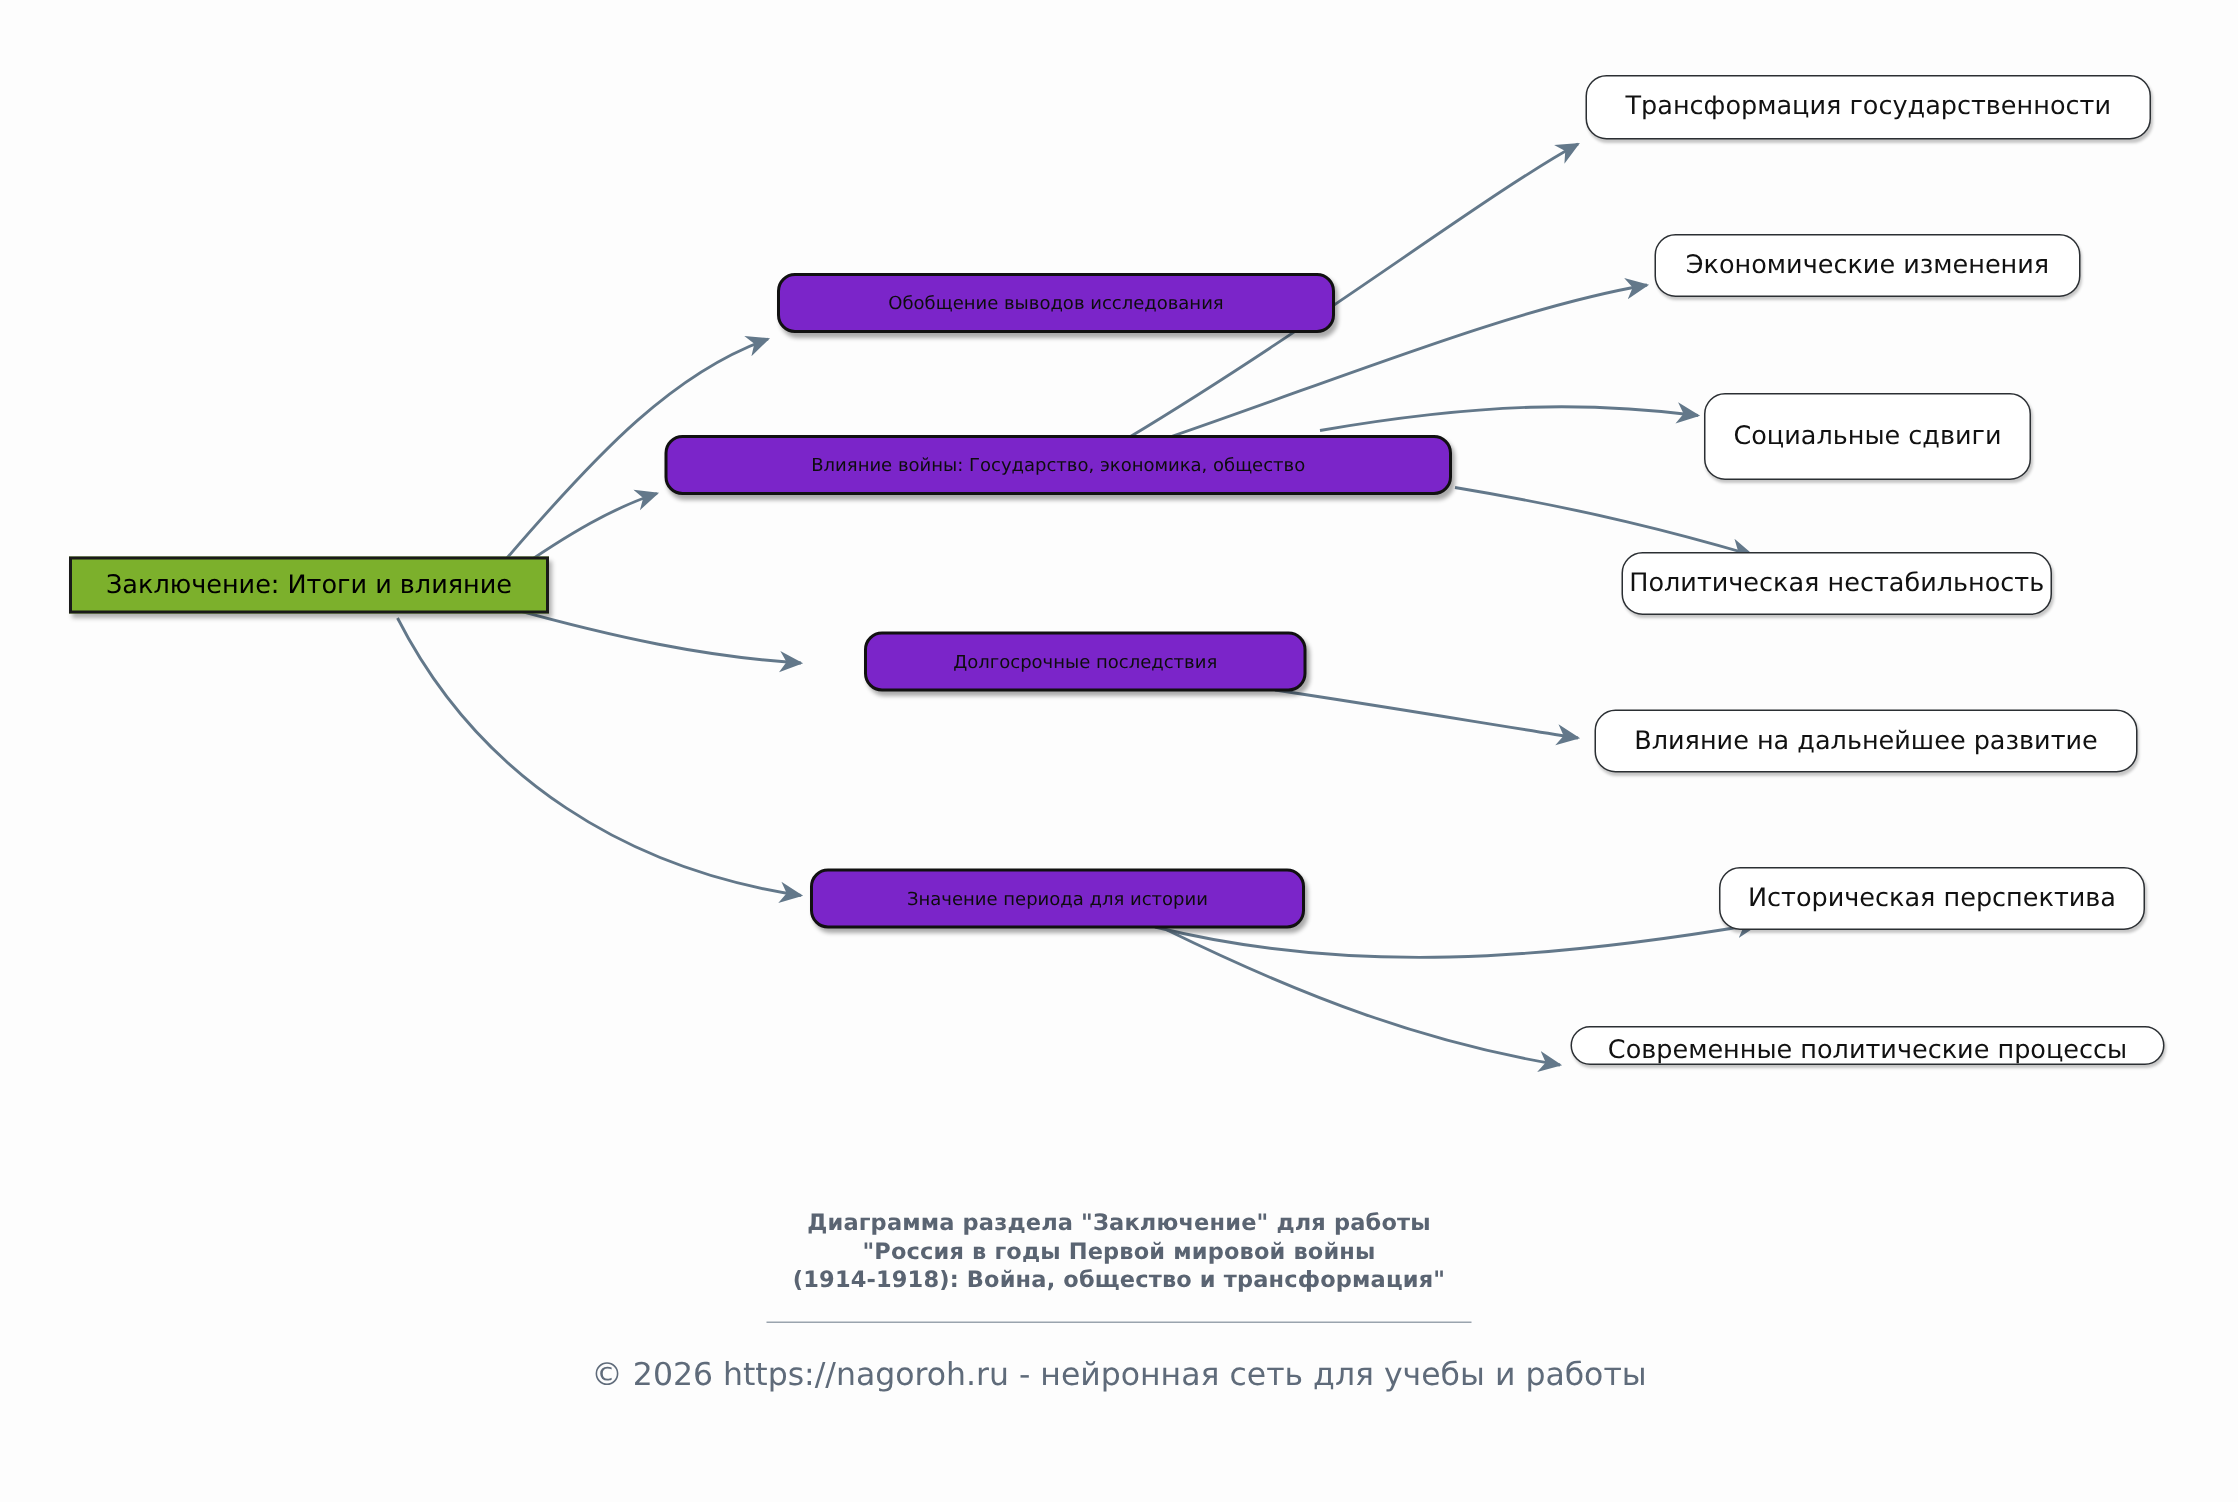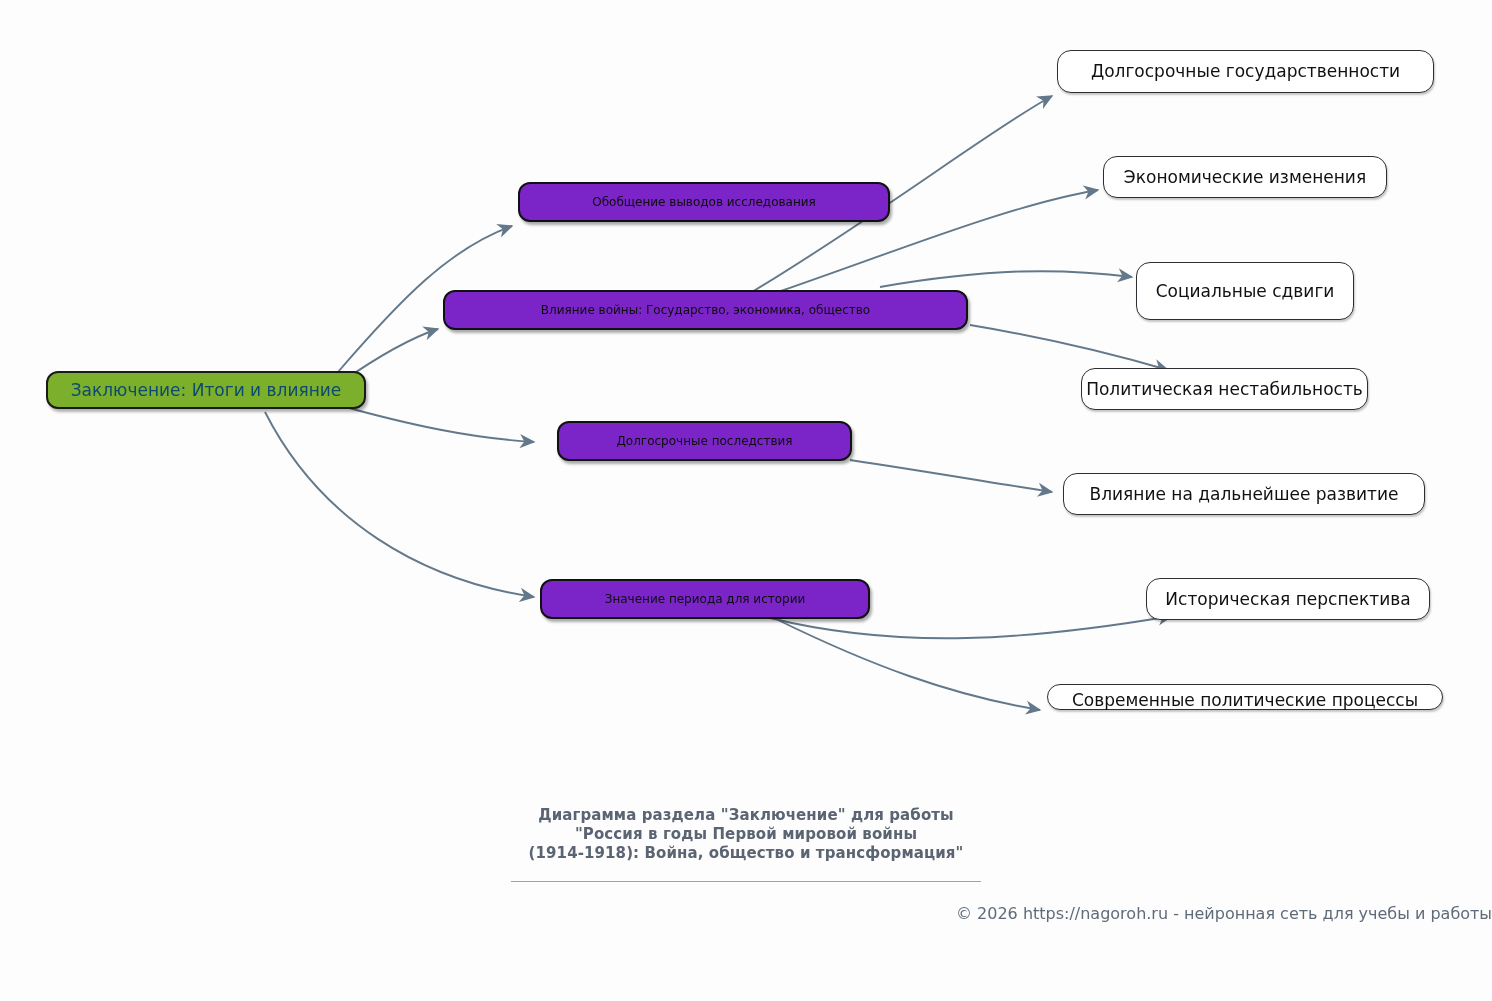--- a/index.html
+++ b/index.html
@@ -37,22 +37,22 @@
   }
   .node-label {
     display: block;
     white-space: nowrap;
   }
 
   
   .node.root {
     background: #7cb02c;
     border: 2px solid #1a1a1a;
-    border-radius: 12px;
-    color: #0c4a6e;
+    border-radius: 0;
+    color: #000000;
     font-size: 17px;
     box-shadow: 2px 3px 3px rgba(0,0,0,0.30);
   }
   
   .node.branch {
     background: #7b25c9;
     border: 2px solid #111111;
     border-radius: 12px;
     color: #0d0d0d;
     font-size: 12px;
@@ -83,23 +83,22 @@
     letter-spacing: 0.1px;
   }
   #caption .rule {
     width: 470px;
     height: 1px;
     background: #9aa4ae;
     margin: 18px auto 0 auto;
   }
   #caption .copyright {
     margin-top: 22px;
-    font-size: 16px;
+    font-size: 21px;
     color: #5f6b7a;
-    text-align: right;
   }
 </style>
 </head>
 <body>
 
 <div id="canvas">
 
   <svg id="edges" viewBox="0 0 1492 1001" xmlns="http://www.w3.org/2000/svg">
     <defs>
       <marker id="arrow" viewBox="0 0 12 12" refX="10" refY="6" markerWidth="9" markerHeight="9" orient="auto-start-reverse">
@@ -138,30 +137,30 @@
   </div>
 
   <div class="node branch" style="left:518px; top:182px; width:372px; height:40px;">
     <span class="node-label">Обобщение выводов исследования</span>
   </div>
 
   <div class="node branch" style="left:443px; top:290px; width:525px; height:40px;">
     <span class="node-label">Влияние войны: Государство, экономика, общество</span>
   </div>
 
-  <div class="node branch" style="left:557px; top:421px; width:295px; height:40px;">
+  <div class="node branch" style="left:576px; top:421px; width:295px; height:40px;">
     <span class="node-label">Долгосрочные последствия</span>
   </div>
 
   <div class="node branch" style="left:540px; top:579px; width:330px; height:40px;">
     <span class="node-label">Значение периода для истории</span>
   </div>
 
   <div class="node leaf" style="left:1057px; top:50px; width:377px; height:43px;">
-    <span class="node-label">Долгосрочные государственности</span>
+    <span class="node-label">Трансформация государственности</span>
   </div>
 
   <div class="node leaf" style="left:1103px; top:156px; width:284px; height:42px;">
     <span class="node-label">Экономические изменения</span>
   </div>
 
   <div class="node leaf" style="left:1136px; top:262px; width:218px; height:58px;">
     <span class="node-label">Социальные сдвиги</span>
   </div>
 

